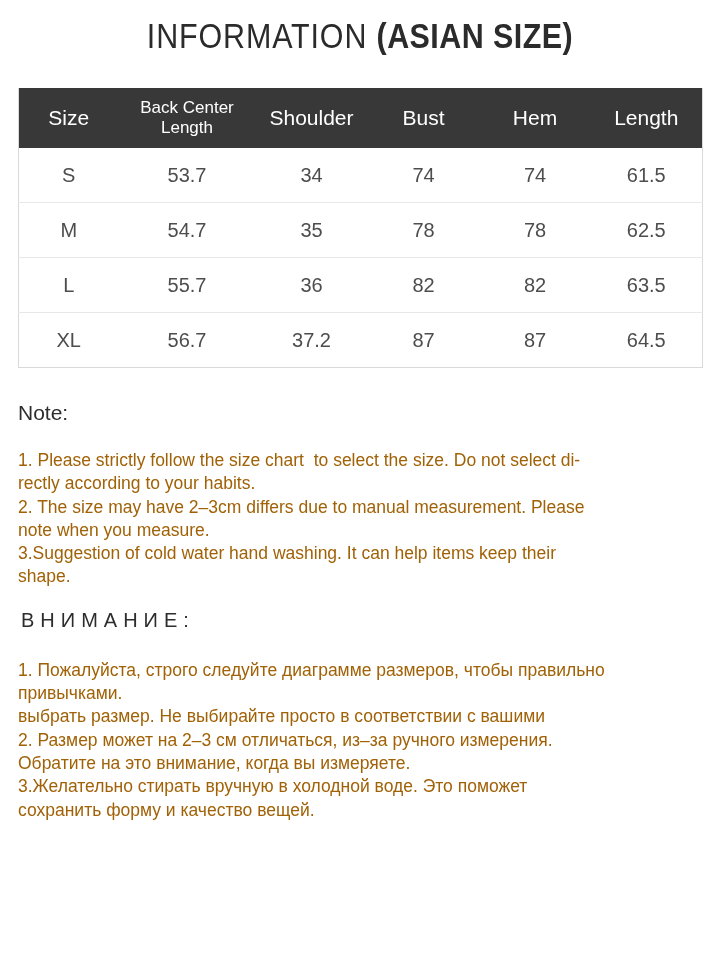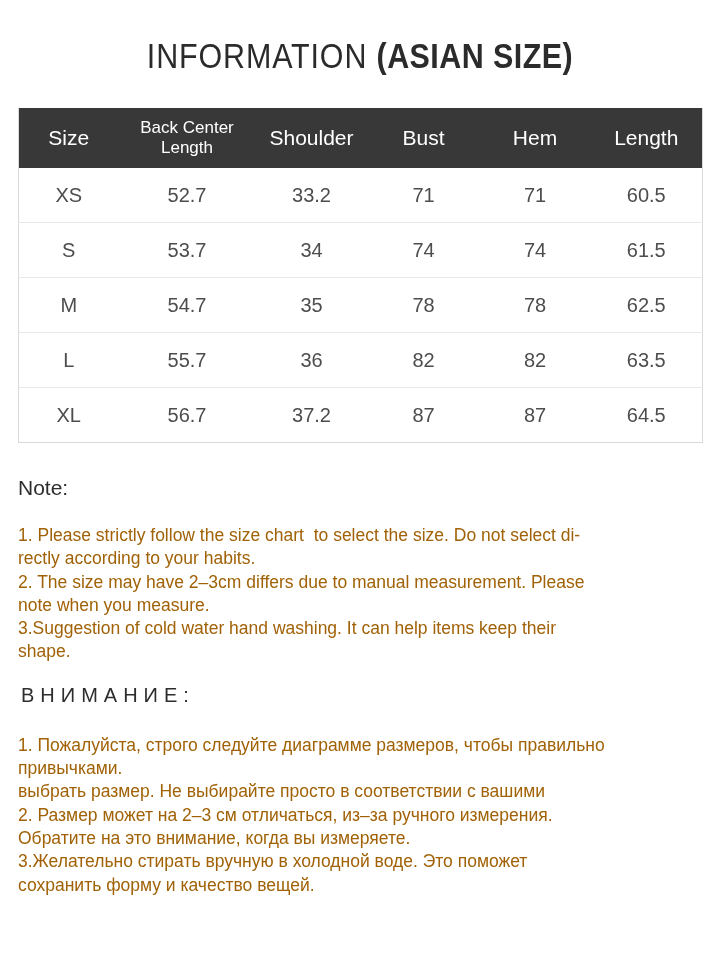--- a/index.html
+++ b/index.html
@@ -5,21 +5,21 @@
   html, body { margin: 0; padding: 0; }
   body {
     width: 720px; height: 960px;
     background: #ffffff;
     font-family: "Liberation Sans", "DejaVu Sans", sans-serif;
     overflow: hidden;
   }
 
   
   .title {
-    margin-top: 36px;
+    margin-top: 16px;
     height: 40px;
     text-align: center;
     font-size: 35px;
     color: #2b2b2b;
     line-height: 40px;
   }
   .title-inner { display: inline-block; transform: scaleX(0.87); transform-origin: center; white-space: nowrap; }
   .title-normal { font-weight: 400; letter-spacing: 1px; }
   .title-bold { font-weight: 700; letter-spacing: 0.5px; }
 
@@ -106,28 +106,20 @@
       <th class="h-small">Back Center
 Length</th>
       <th class="h-large">Shoulder</th>
       <th class="h-large">Bust</th>
       <th class="h-large">Hem</th>
       <th class="h-large">Length</th>
     </tr>
   </thead>
   <tbody>
     <tr>
-      <td>XS</td>
-      <td>52.7</td>
-      <td>33.2</td>
-      <td>71</td>
-      <td>71</td>
-      <td>60.5</td>
-    </tr>
-    <tr>
       <td>S</td>
       <td>53.7</td>
       <td>34</td>
       <td>74</td>
       <td>74</td>
       <td>61.5</td>
     </tr>
     <tr>
       <td>M</td>
       <td>54.7</td>

